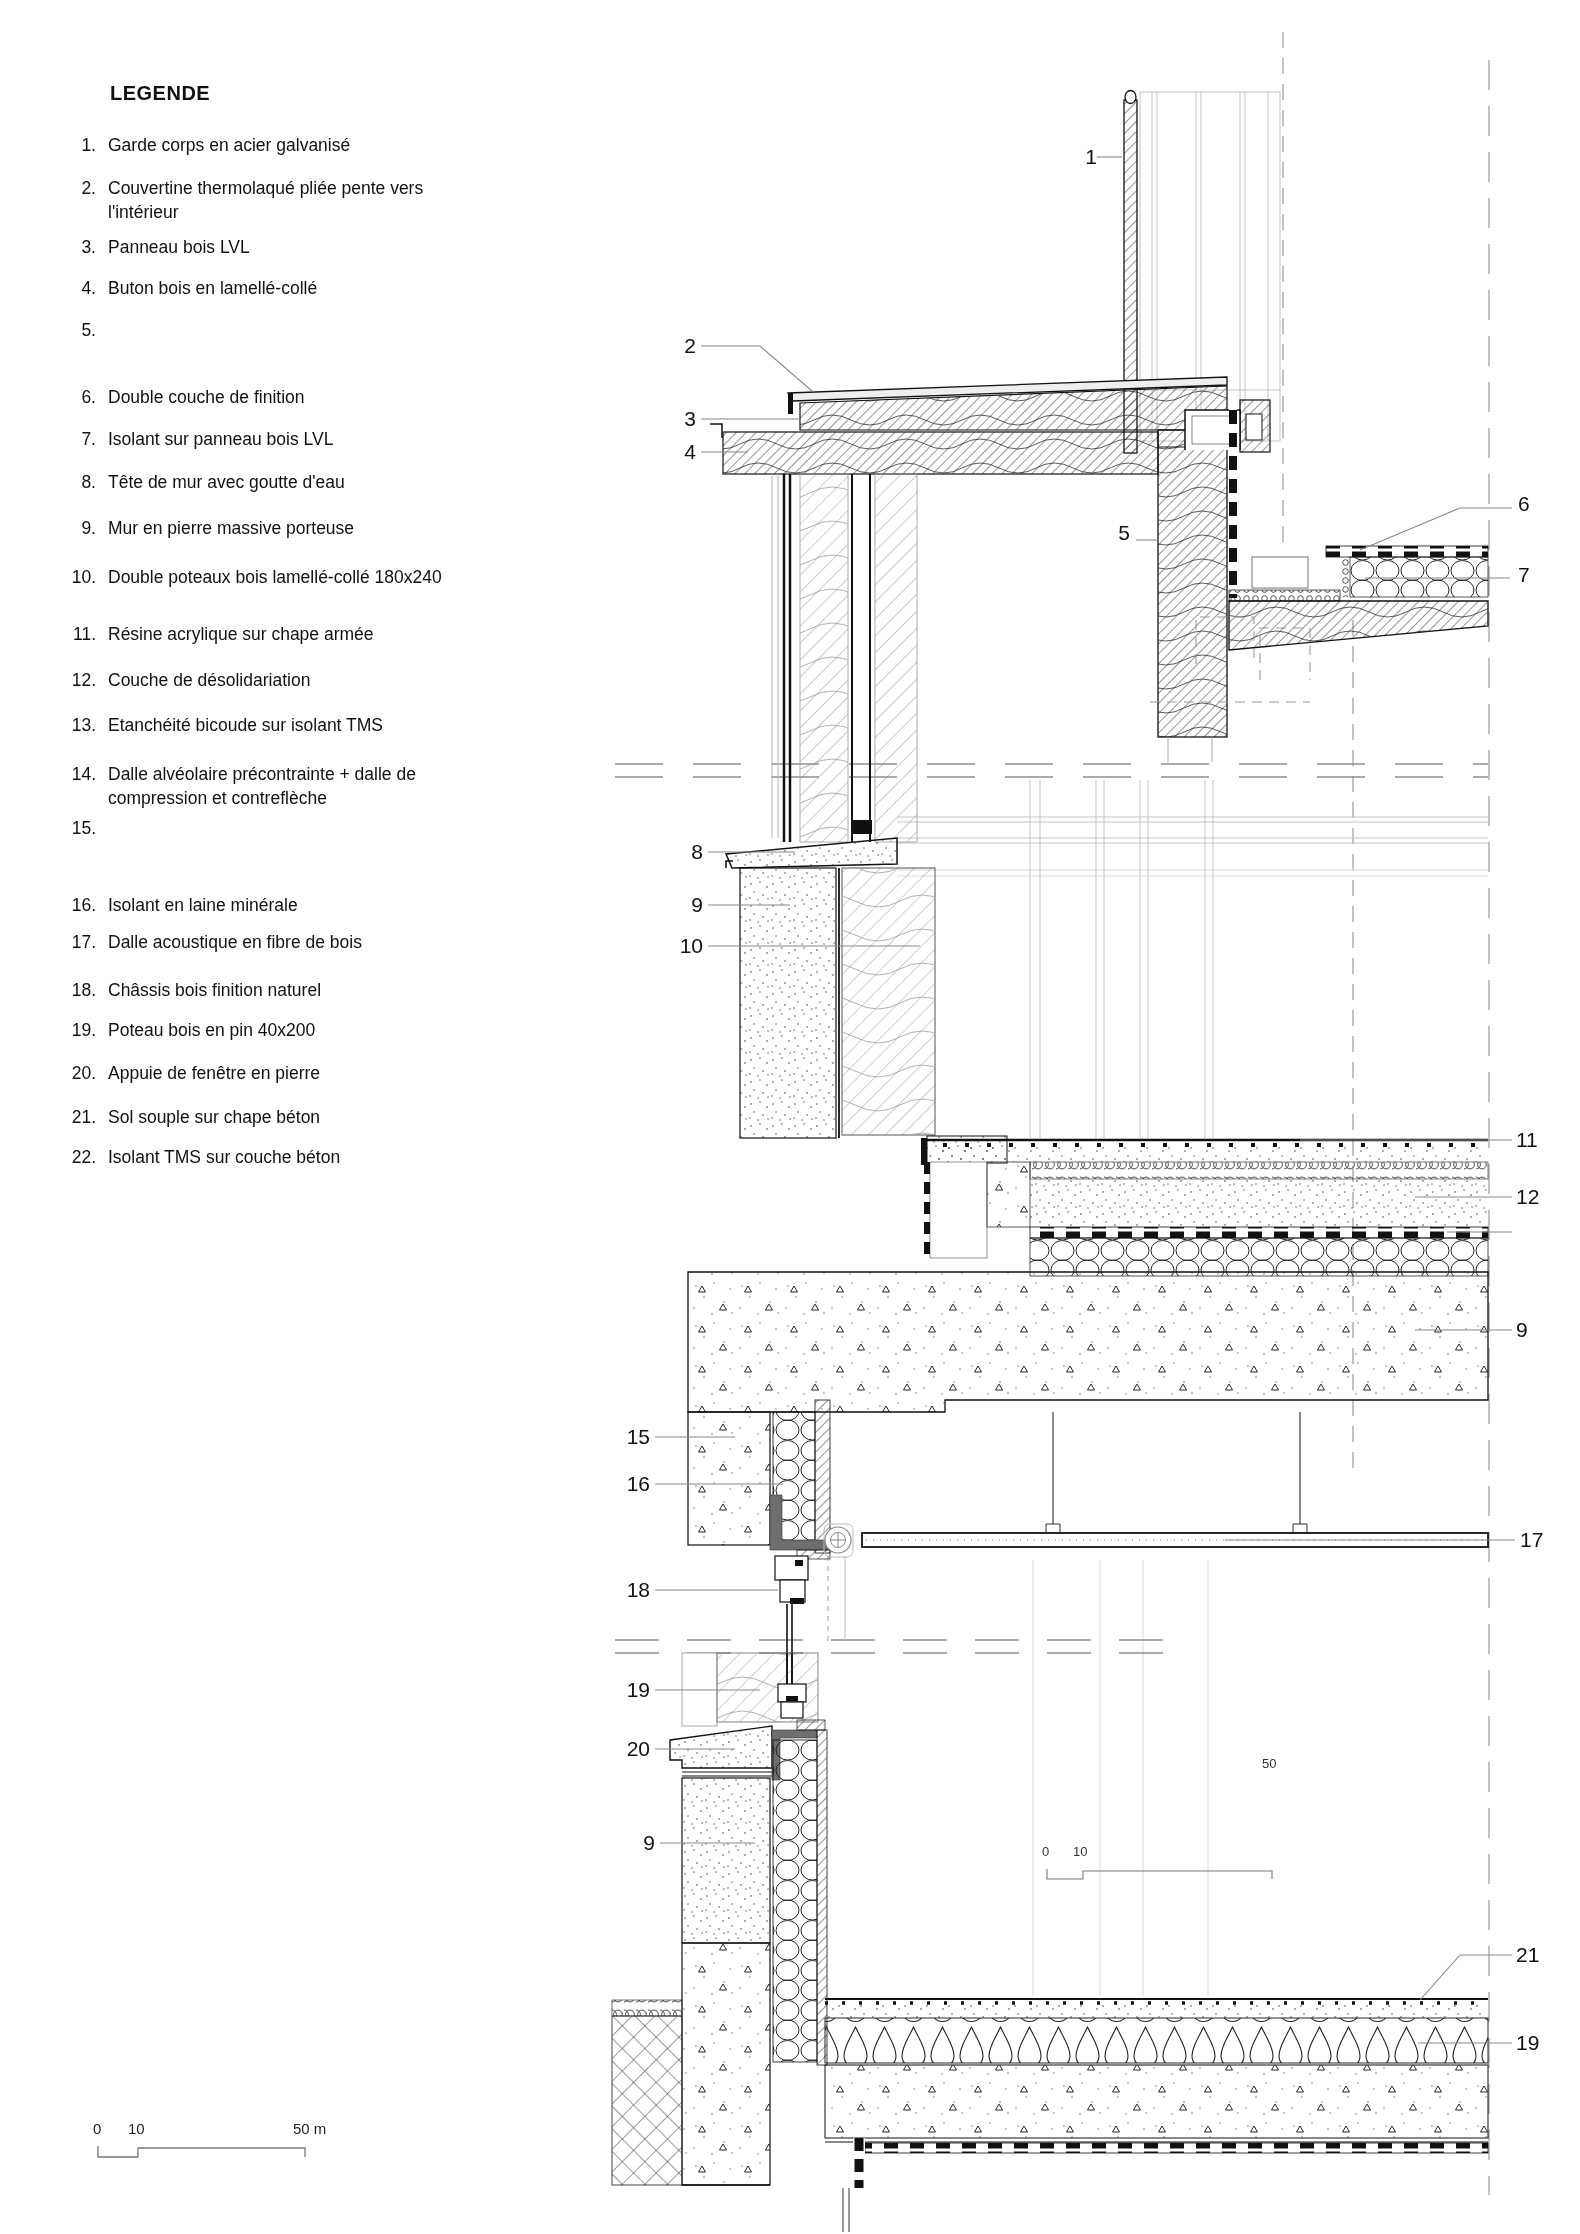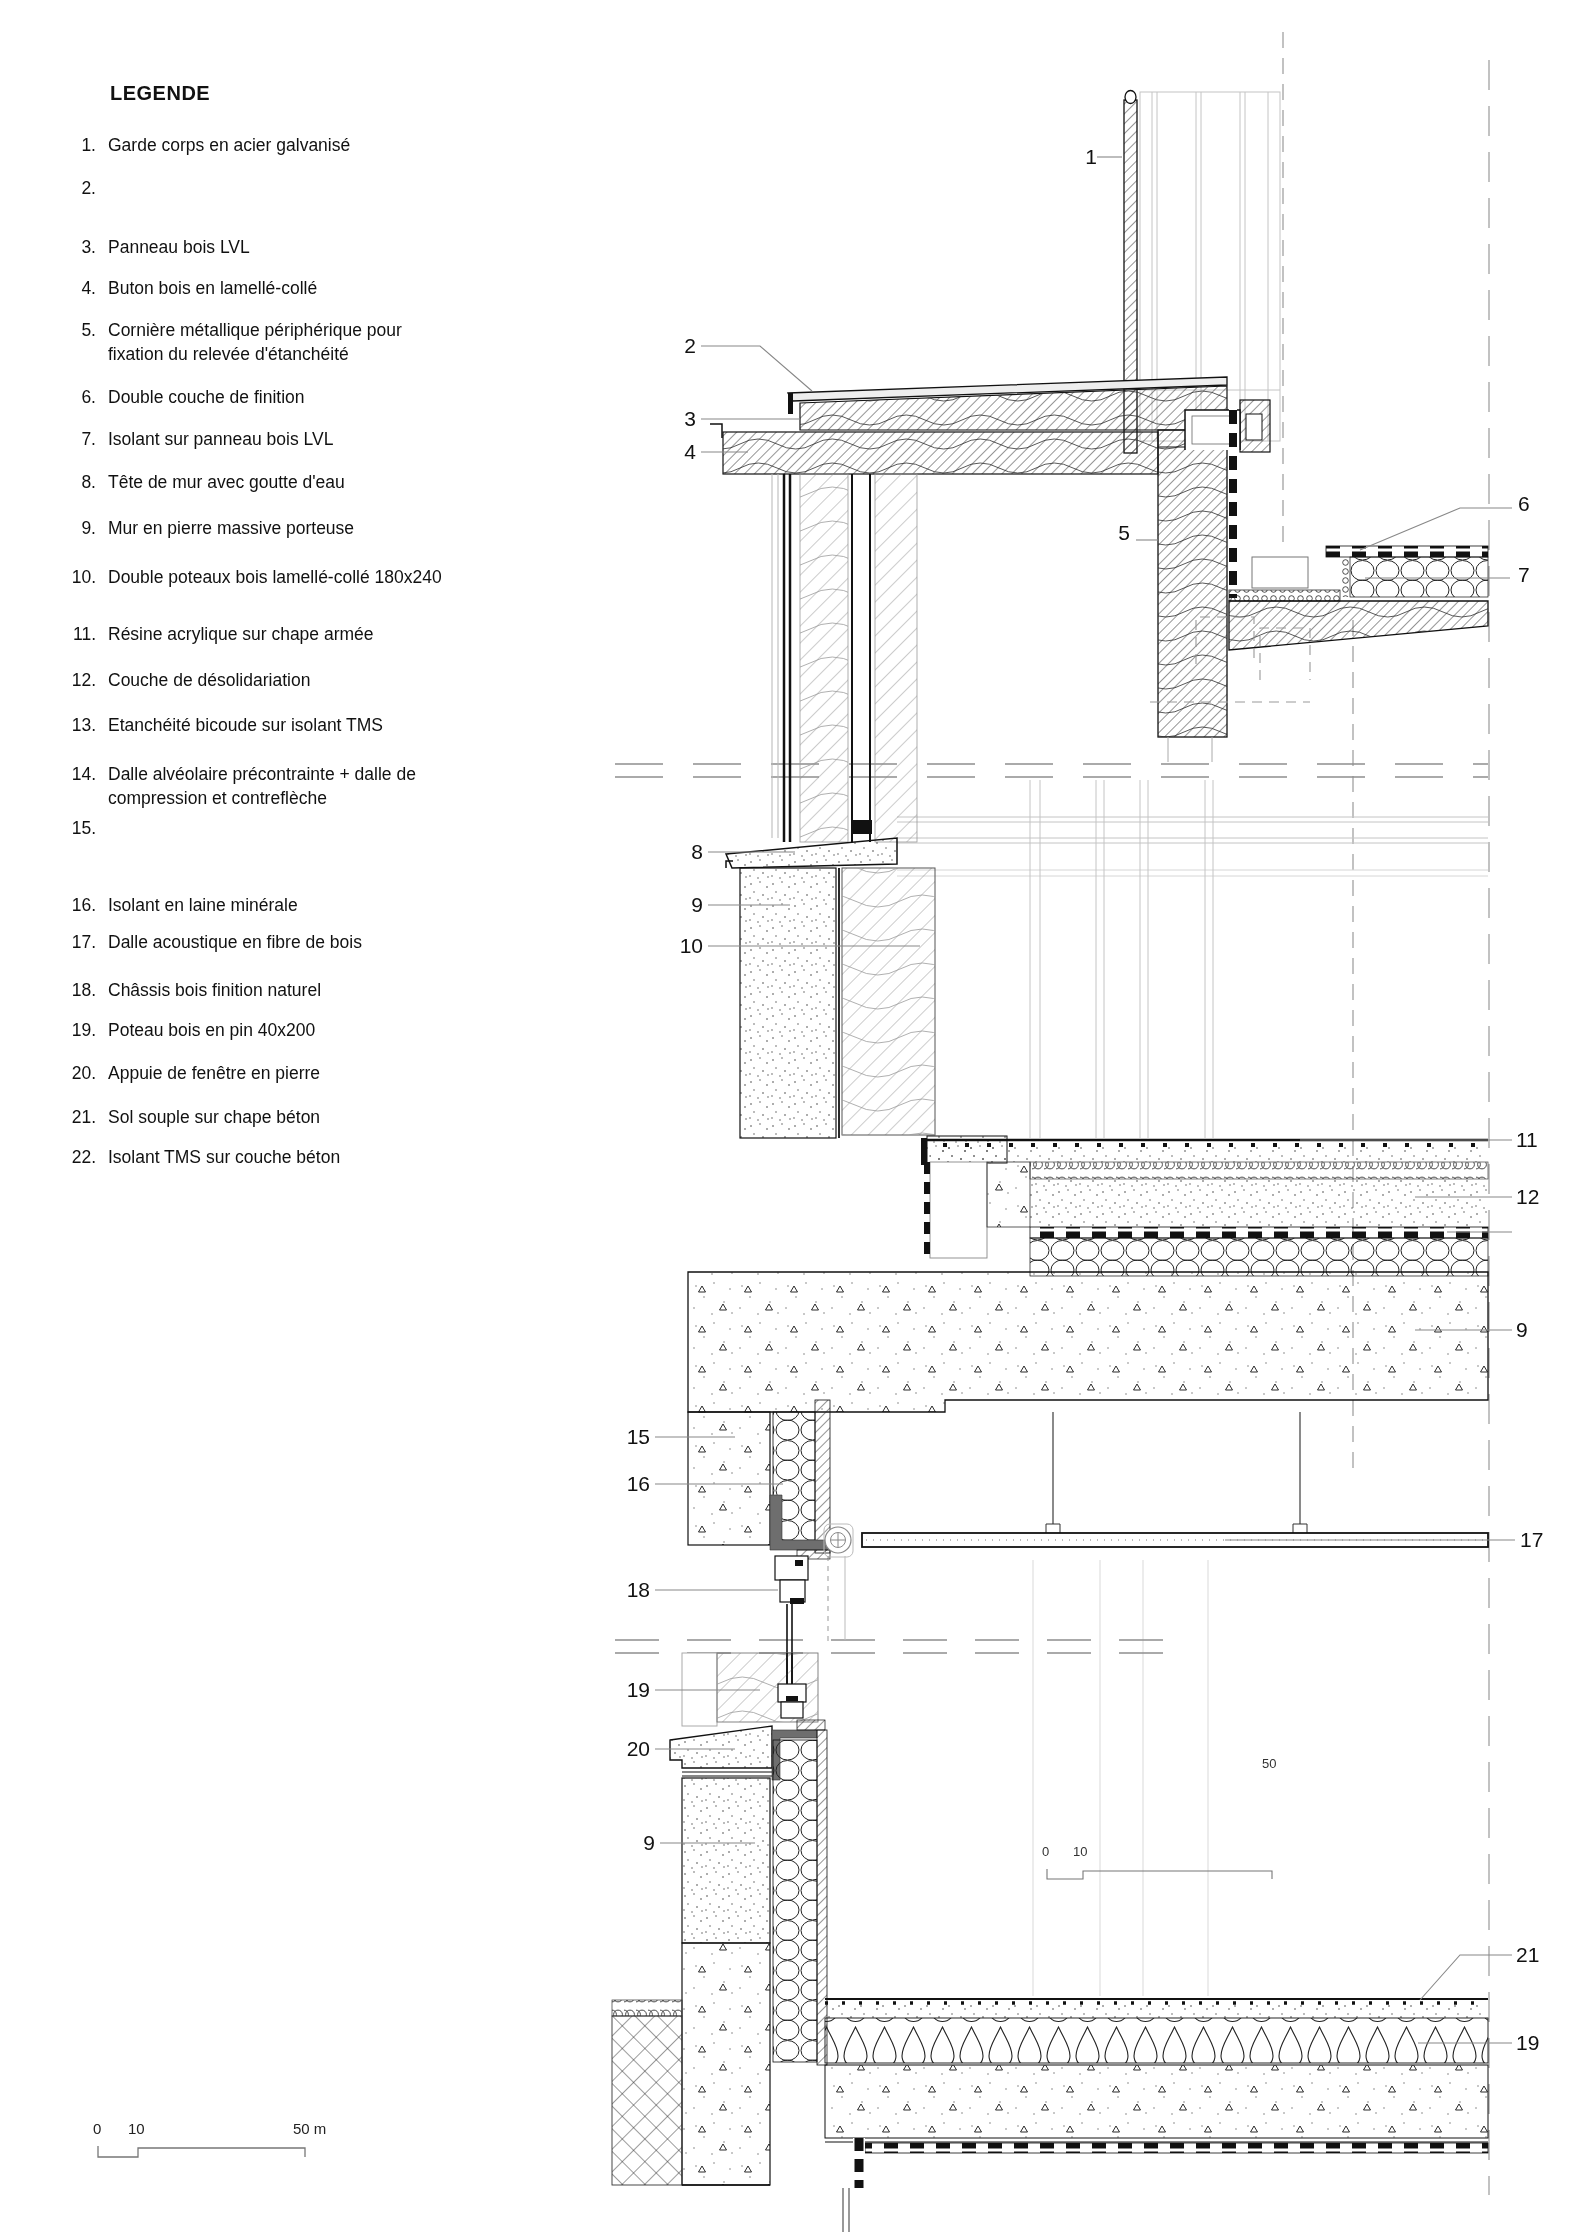--- a/index.html
+++ b/index.html
@@ -306,33 +306,33 @@
 
   <div class="legend">
     <div class="legend-title">LEGENDE</div>
 
     <div class="li" style="top:133px">
         <span class="num">1.</span>
         <span class="txt">Garde corps en acier galvanisé</span>
       </div>
     <div class="li" style="top:176px">
         <span class="num">2.</span>
+        <span class="txt">Couvertine thermolaqué pliée pente vers
+l'intérieur</span>
       </div>
     <div class="li" style="top:235px">
         <span class="num">3.</span>
         <span class="txt">Panneau bois LVL</span>
       </div>
     <div class="li" style="top:276px">
         <span class="num">4.</span>
         <span class="txt">Buton bois en lamellé-collé</span>
       </div>
     <div class="li" style="top:318px">
         <span class="num">5.</span>
-        <span class="txt">Cornière métallique périphérique pour
-fixation du relevée d'étanchéité</span>
       </div>
     <div class="li" style="top:385px">
         <span class="num">6.</span>
         <span class="txt">Double couche de finition</span>
       </div>
     <div class="li" style="top:427px">
         <span class="num">7.</span>
         <span class="txt">Isolant sur panneau bois LVL</span>
       </div>
     <div class="li" style="top:470px">

